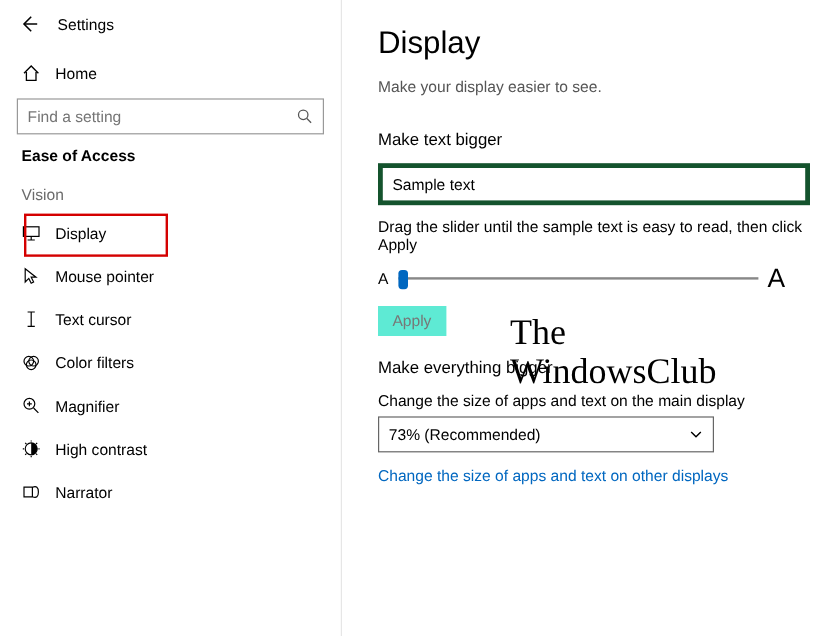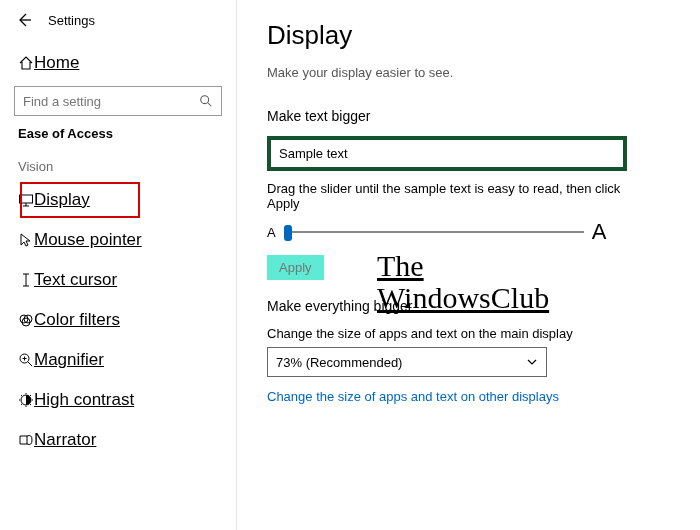--- a/index.html
+++ b/index.html
@@ -3,44 +3,44 @@
 <meta charset="utf-8">
 <style>
   * { box-sizing: border-box; margin: 0; padding: 0; }
   body { font-family: "Segoe UI", Arial, sans-serif; font-size: 13px; color: #000; background: #fff; width: 700px; height: 530px; overflow: hidden; }
   .app { display: flex; width: 628px; height: 530px; }
   .sidebar { width: 290px; padding: 10px 14px 0 14px; position: relative; }
   .main { flex: 1; padding: 20px 10px 0 30px; border-left: 1px solid #e6e6e6; position: relative; }
   .back { width: 20px; height: 20px; display: inline-flex; align-items: center; justify-content: center; cursor: pointer; }
   .hdr { display: flex; align-items: center; gap: 14px; margin-bottom: 16px; }
   .hdr-title { font-size: 13px; }
-  .navitem { display: flex; align-items: center; padding: 7px 4px; cursor: pointer; font-size: 17px; text-decoration: underline; }
+  .navitem { display: flex; align-items: center; gap: 12px; padding: 7px 4px; cursor: pointer; font-size: 13px; }
   .navitem .ic { width: 16px; height: 16px; display: inline-flex; align-items: center; justify-content: center; }
-  .search { display: flex; align-items: center; border: 1px solid #999; height: 30px; padding: 0 8px; margin: 6px 0 10px 0; background: #fff; }
+  .search { display: flex; align-items: center; border: 1px solid #999; height: 30px; padding: 0 8px; margin: 6px 0 10px 0; background: #fff; gap: 48px; }
   .search input { flex: 1; border: none; outline: none; font-size: 13px; background: transparent; }
   .cat { font-weight: 600; font-size: 13px; margin: 6px 0 18px 4px; }
   .group { color: #6b6b6b; font-size: 13px; margin: 10px 0 6px 4px; }
   .list .navitem { padding: 10px 4px; }
   .selbox { border: 2px solid #d40000; position: absolute; left: 6px; width: 120px; height: 36px; pointer-events: none; }
   h1 { font-size: 26px; font-weight: 400; margin-bottom: 14px; }
   .sub { color: #555; font-size: 13px; margin-bottom: 28px; }
   h2 { font-size: 14px; font-weight: 400; margin: 18px 0 12px 0; }
   .sample { border: 4px solid #14532d; padding: 6px 8px; font-size: 13px; width: 360px; }
   .hint { font-size: 13px; margin: 10px 0 8px 0; }
   .srow { display: flex; align-items: center; gap: 8px; }
   .sA { font-size: 13px; }
   .bA { font-size: 22px; }
   .slider { position: relative; width: 300px; height: 18px; }
   .track { position: absolute; top: 8px; left: 0; right: 0; height: 2px; background: #888; }
   .thumb { position: absolute; top: 2px; left: 0; width: 8px; height: 16px; background: #0067c0; border-radius: 3px; }
   .apply { margin-top: 10px; background: #5eead4; color: #777; border: none; padding: 5px 12px; font-size: 13px; }
   .desc { font-size: 13px; margin: 6px 0; }
   .dd { border: 1px solid #666; width: 280px; height: 30px; display: flex; align-items: center; justify-content: space-between; padding: 0 8px; font-size: 13px; cursor: pointer; margin-bottom: 12px; }
   .link { color: #0067c0; font-size: 13px; margin: 8px 0; cursor: pointer; display: block; }
-  .wm { position: absolute; top: 250px; left: 140px; pointer-events: none; text-decoration: underline; }
+  .wm { position: absolute; top: 262px; left: 140px; pointer-events: none; }
   .wm-txt { font-family: Georgia, 'Times New Roman', serif; font-size: 30px; line-height: 1.05; }
   svg { display: block; }
 </style>
 </head>
 <body>
 
 <div class="app">
 
   <div class="sidebar">
     <div class="hdr">

